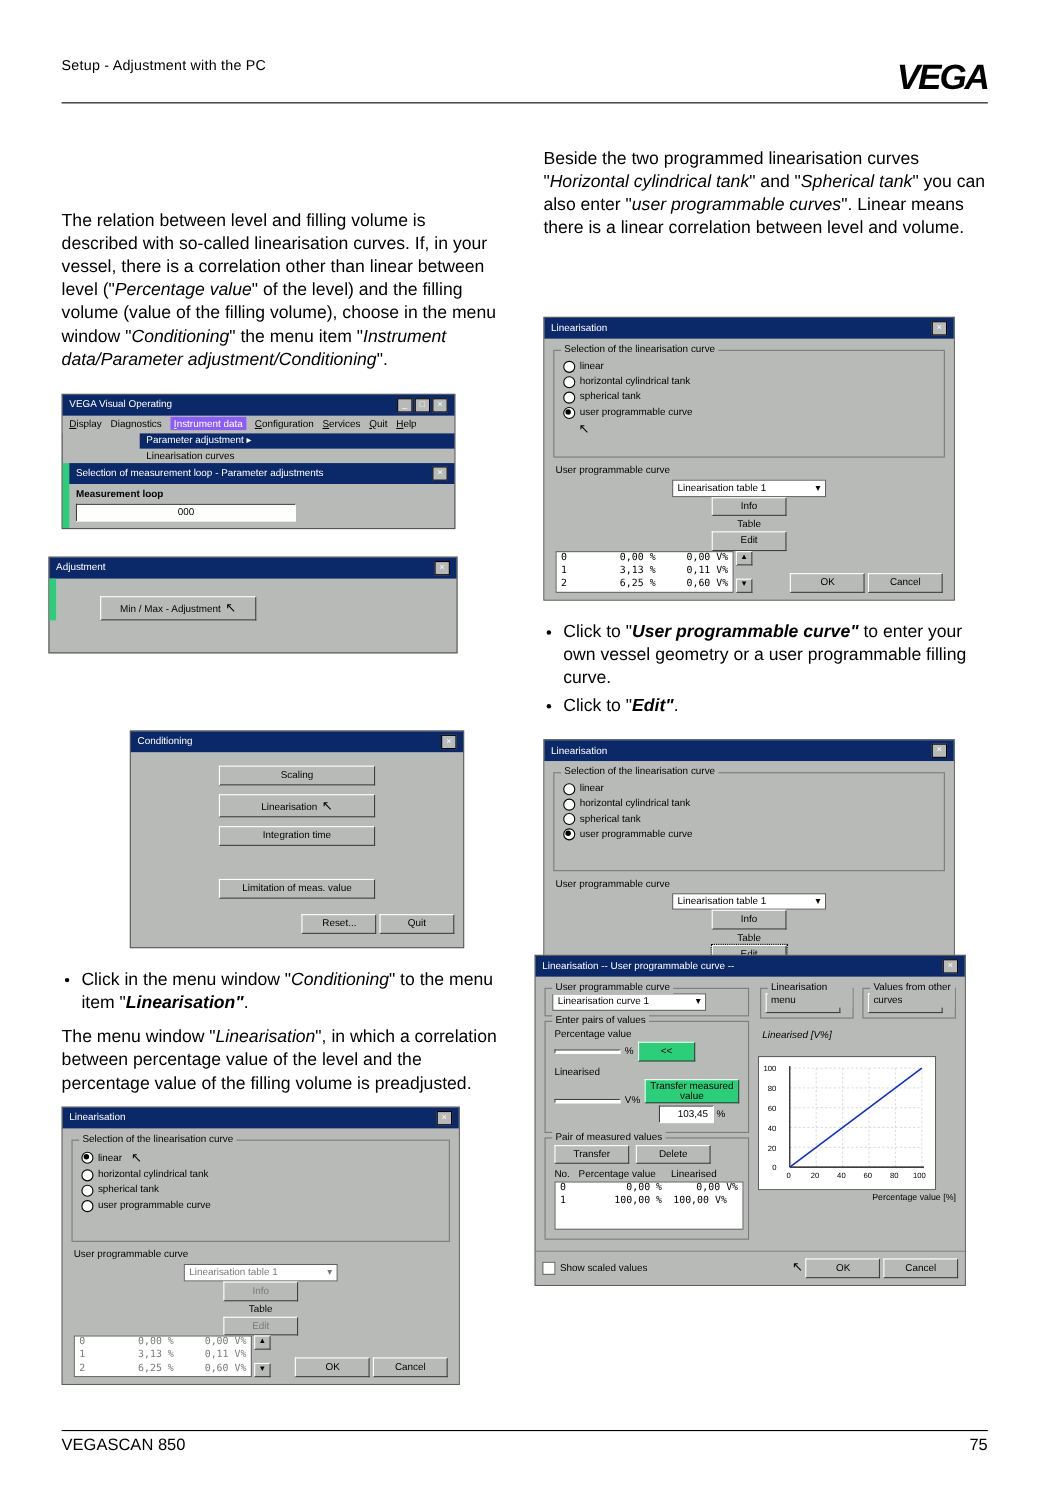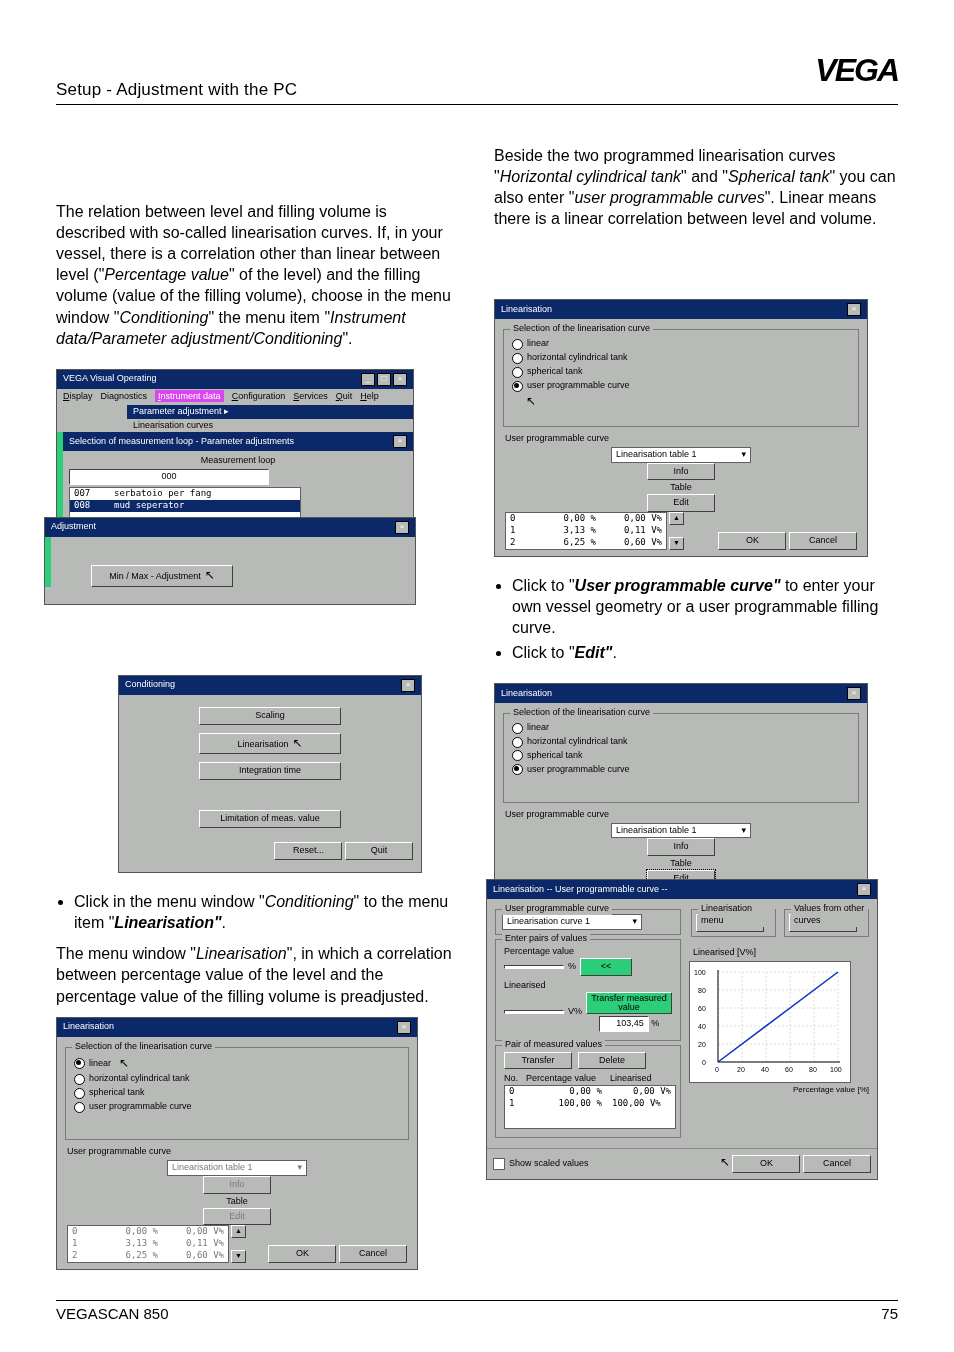--- a/index.html
+++ b/index.html
@@ -1,18 +1,18 @@
 <!DOCTYPE html>
 <html><head>
 <meta charset="utf-8">
 <style>
   body { margin:0; font-family: Arial, Helvetica, sans-serif; background:#fff; color:#000; }
   .page { width:954px; height:1352px; position:relative; box-sizing:border-box; padding:52px 56px 40px 56px; }
   .header { display:flex; justify-content:space-between; align-items:flex-start; border-bottom:1px solid #000; padding-bottom:4px; margin-bottom:40px;}
-  .header-title { font-size:17px; letter-spacing:0.2px;margin-top:28px; }
+  .header-title { font-size:13px; letter-spacing:0.2px; }
   .logo { font-family: Arial Black, Arial, sans-serif; font-weight:900; font-size:32px; letter-spacing:-2px; font-style:italic;}
   .columns { display:flex; gap:34px; }
   .col { width:406px; font-size:16px; line-height:1.32; }
   .col p { margin:0 0 10px 0; }
   em.it { font-style:italic; }
   strong.bi { font-style:italic; font-weight:bold; }
   ul.bul { margin:6px 0 10px 0; padding-left:18px; }
   ul.bul li { margin-bottom:4px; }
   .footer { position:absolute; left:56px; right:56px; bottom:30px; border-top:1px solid #000; display:flex; justify-content:space-between; font-size:15px; padding-top:4px;}
   .screenshot { background:#b8bab8; border:1px solid #555; margin:10px 0 18px 0; font-size:9px; font-family: "MS Sans Serif", Tahoma, sans-serif; color:#000;}
@@ -72,62 +72,51 @@
         <div class="screenshot layer" style="left:0; top:0; width:356px;">
           <div class="titlebar">
             <span>VEGA Visual Operating</span>
             <div class="btns">
                 <div class="wbtn">_</div>
                 <div class="wbtn">□</div>
                 <div class="wbtn">×</div>
               </div>
           </div>
           <div class="menubar">
-            <span><u>D</u>isplay</span><span>Dia<u>g</u>nostics</span><span style="background:#d946ef;color:#fff;padding:1px 3px"><u>I</u>nstrument data</span><span><u>C</u>onfiguration</span><span><u>S</u>ervices</span><span><u>Q</u>uit</span><span><u>H</u>elp</span>
+            <span><u>D</u>isplay</span><span>Dia<u>g</u>nostics</span><span style="background:#8b5cf6;color:#fff;padding:1px 3px"><u>I</u>nstrument data</span><span><u>C</u>onfiguration</span><span><u>S</u>ervices</span><span><u>Q</u>uit</span><span><u>H</u>elp</span>
           </div>
           <div style="padding:0 0 0 70px;">
             <div class="dropdown-item"><span>Parameter adjustment</span> ▸</div>
             <div class="dropdown-item plain">Linearisation curves</div>
           </div>
           <div style="display:flex;">
             <div class="green-bar"></div>
             <div style="flex:1;">
               <div class="titlebar" style="font-size:9px;gap:16px;">
                   <span>Selection of measurement loop - Parameter adjustments</span>
                   <div class="wbtn">×</div>
                 </div>
               <div style="display:flex; padding:4px 6px; gap:8px;">
                 <div style="flex:1">
-                  <div style="font-weight:normal; font-size:9px;text-align:center;">Measurement loop</div>
+                  <div style="font-weight:bold; font-size:9px;">Measurement loop</div>
                   <div class="input" style="width:190px; margin:2px 0;text-align:center;">000</div>
-                  <div class="tablebox" style="width:230px;">
-                    <div class="trow">
-                        <span style="width:40px">007</span>
-                        <span>serbatoio per fang</span>
-                      </div>
-                    <div class="trow" style="background:#0b2868;color:#fff">
-                        <span style="width:40px">008</span>
-                        <span>mud seperator</span>
-                      </div>
-                    <div style="height:22px"></div>
-                  </div>
                 </div>
               </div>
             </div>
           </div>
         </div>
 
         <div class="screenshot layer" style="left:-12px; top:148px; width:370px; height:86px;">
           <div class="titlebar">
               <span>Adjustment</span>
               <div class="wbtn">×</div>
             </div>
           <div style="display:flex;">
             <div class="green-bar"></div>
-            <div style="padding:28px 0 0 40px;">
+            <div style="padding:16px 0 0 40px;">
               <div class="btn" style="min-width:120px;"><span>Min / Max - Adjustment</span><span class="cursor">↖</span></div>
             </div>
           </div>
         </div>
       </div>
 
       <div class="screenshot" style="width:302px; margin-left:62px;">
         <div class="titlebar">
             <span>Conditioning</span>
             <div class="wbtn">×</div>
@@ -440,21 +429,21 @@
               <div style="display:flex; gap:4px;">
                 <div class="groupbox" style="flex:1;padding:4px 4px;">
                   <div class="groupbox-title">Linearisation menu</div>
                   <div class="btn">Calculate</div>
                 </div>
                 <div class="groupbox" style="flex:1;padding:4px 4px;">
                   <div class="groupbox-title">Values from other curves</div>
                   <div class="btn">Transfer</div>
                 </div>
               </div>
-              <div style="font-size:9px; margin:6px 0 2px 4px;">Linearised [V%]</div>
+              <div style="font-size:9px; margin:6px 0 12px 4px;font-style:italic;">Linearised [V%]</div>
               <div class="chart">
                 <svg viewBox="0 0 160 120">
                   <g stroke="#bbb" stroke-dasharray="2,2" stroke-width="0.5">
                     <line x1="28" y1="10" x2="28" y2="100"></line>
                       <line x1="52" y1="10" x2="52" y2="100"></line>
                       <line x1="76" y1="10" x2="76" y2="100"></line>
                       <line x1="100" y1="10" x2="100" y2="100"></line>
                       <line x1="124" y1="10" x2="124" y2="100"></line>
                       <line x1="148" y1="10" x2="148" y2="100"></line>
                     <line x1="28" y1="10" x2="148" y2="10"></line>

